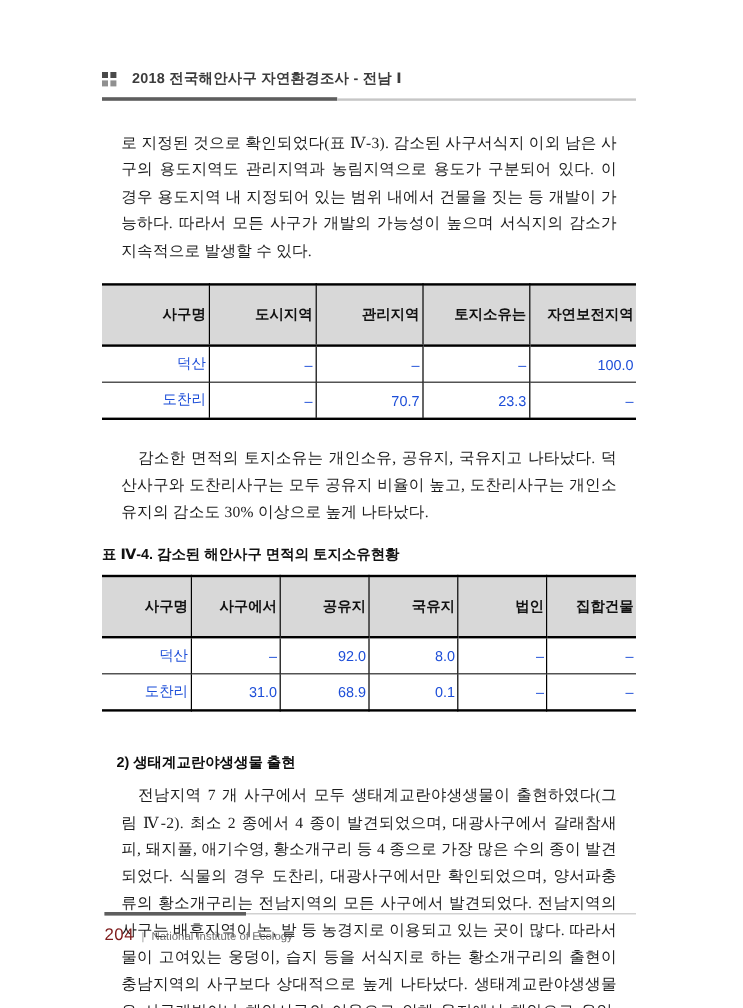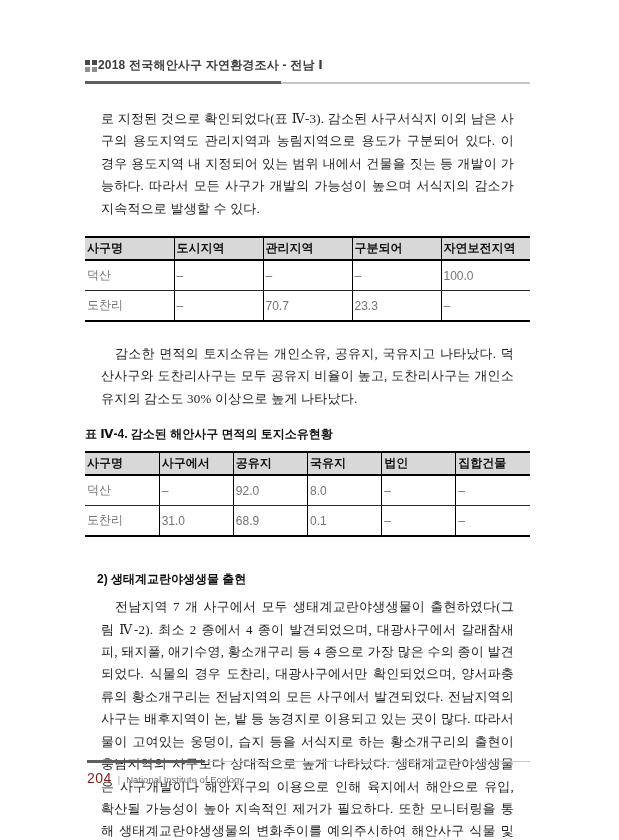--- a/index.html
+++ b/index.html
@@ -15,21 +15,21 @@
     font-family: "Liberation Serif", "DejaVu Serif", serif;
     color: #1c1c1c;
   }
   .content {
     position: absolute;
     left: 85px; top: 57px;
     width: 445px;
   }
 
   
-  .hdr-row { display: flex; align-items: center; gap: 1px; }
+  .hdr-row { display: flex; align-items: center; gap: 13px; }
   .dots-logo {
     display: grid;
     grid-template-columns: 5px 5px;
     grid-template-rows: 5px 5px;
     gap: 2px;
   }
   .dots-logo .d1, .dots-logo .d2 { background: #4a4a4a; }
   .dots-logo .d3, .dots-logo .d4 { background: #909090; }
   .hdr-title {
     font-family: "Liberation Sans", "DejaVu Sans", sans-serif;
@@ -71,28 +71,28 @@
     margin-top: 8px;
     border-top: 2px solid #000;
     border-bottom: 2px solid #000;
     font-family: "Liberation Sans", "DejaVu Sans", sans-serif;
     font-size: 12px;
   }
   table.data th {
     background: #d8d8d8;
     font-weight: 700;
     color: #111;
-    padding: 2px 2px;
+    padding: 16px 2px;
     border-bottom: 2px solid #000;
-    text-align: left;
+    text-align: right;
   }
   table.data td {
     padding: 6px 2px;
-    text-align: left;
-    color: #737373;
+    text-align: right;
+    color: #1d4ed8;
     border-bottom: 1px solid #2a2a2a;
   }
   table.data tr:last-child td { border-bottom: none; }
   table.data th:not(:last-child),
   table.data td:not(:last-child) { border-right: 1px solid #000; }
 
   
   .sec-heading {
     font-family: "Liberation Sans", "DejaVu Sans", sans-serif;
     font-size: 12px; font-weight: 700; color: #0c0c0c;
@@ -135,21 +135,21 @@
     </div>
 
     <p class="para p1">로 지정된 것으로 확인되었다(표 Ⅳ-3). 감소된 사구서식지 이외 남은 사구의 용도지역도 관리지역과 농림지역으로 용도가 구분되어 있다. 이 경우 용도지역 내 지정되어 있는 범위 내에서 건물을 짓는 등 개발이 가능하다. 따라서 모든 사구가 개발의 가능성이 높으며 서식지의 감소가 지속적으로 발생할 수 있다.</p>
 
     <table class="data">
       <thead>
         <tr>
           <th>사구명</th>
           <th>도시지역</th>
           <th>관리지역</th>
-          <th>구분되어</th>
+          <th>토지소유는</th>
           <th>자연보전지역</th>
         </tr>
       </thead>
       <tbody>
         <tr>
           <td>덕산</td>
           <td>–</td>
           <td>–</td>
           <td>–</td>
           <td>100.0</td>

